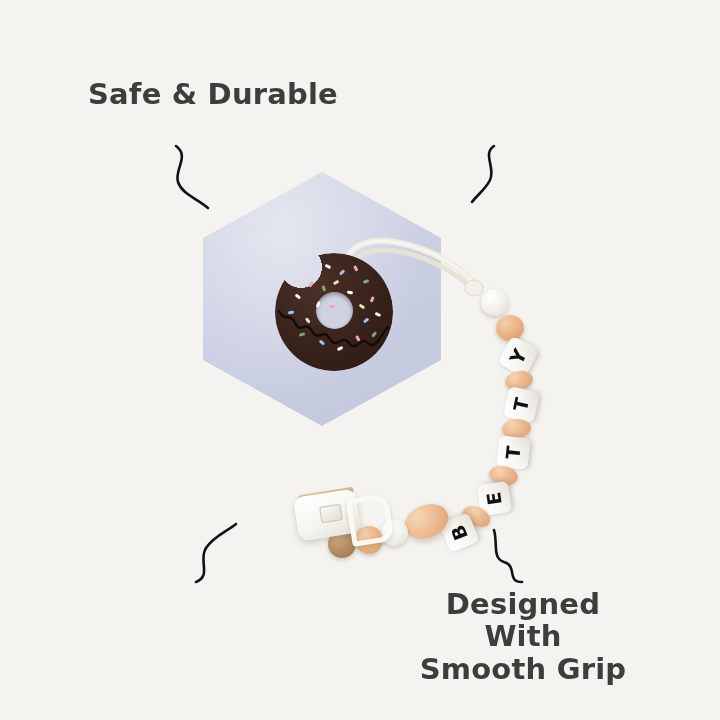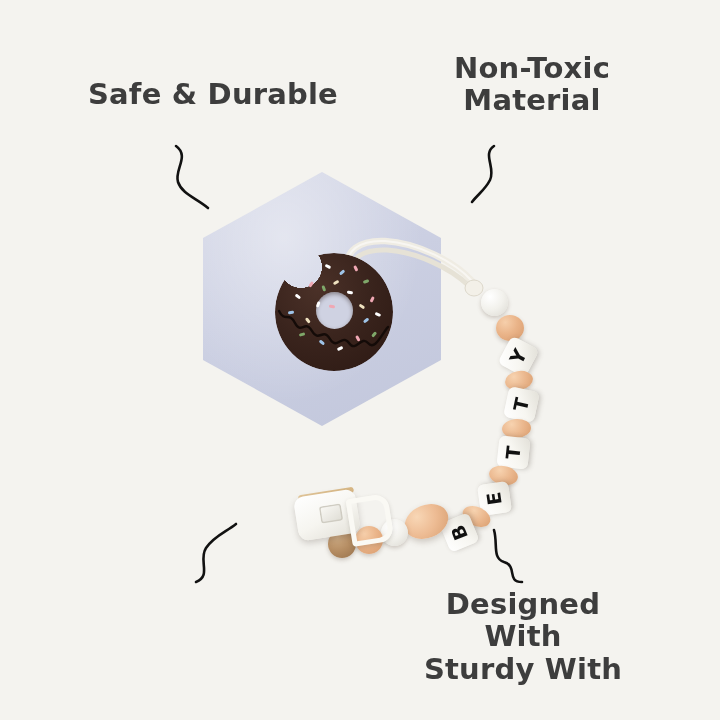--- a/index.html
+++ b/index.html
@@ -298,32 +298,30 @@
     <div class="clip-lever"></div>
     <div class="clip-ring"></div>
   </div>
 
   <div class="label lbl-safe">Safe &amp; Durable</div>
   <svg class="arrow-svg" style="left:168px; top:140px;" width="80" height="80">
     <path d="M8,6 C22,16 6,30 10,42 C14,54 28,58 40,68" stroke="#111111" stroke-width="2.6" fill="none" stroke-linecap="round"></path>
     <polygon points="44,72 28,64 40,60" fill="#111111"></polygon>
   </svg>
 
-  <div class="label lbl-nontoxic">Non-Toxic
-Material</div>
   <svg class="arrow-svg" style="left:466px; top:142px;" width="70" height="80">
     <path d="M28,4 C16,12 30,26 24,38 C19,48 12,52 6,60" stroke="#111111" stroke-width="2.6" fill="none" stroke-linecap="round"></path>
     <polygon points="2,66 6,49 16,58" fill="#111111"></polygon>
   </svg>
 
   <svg class="arrow-svg" style="left:190px; top:516px;" width="80" height="80">
     <path d="M6,66 C22,60 8,44 16,32 C24,20 36,16 46,8" stroke="#111111" stroke-width="2.6" fill="none" stroke-linecap="round"></path>
     <polygon points="50,3 46,21 36,12" fill="#111111"></polygon>
   </svg>
 
   <div class="label lbl-sturdy">Designed With
-Sturdy With</div>
+Smooth Grip</div>
   <svg class="arrow-svg" style="left:478px; top:520px;" width="70" height="80">
     <path d="M44,62 C28,62 40,46 26,42 C14,38 20,24 16,10" stroke="#111111" stroke-width="2.6" fill="none" stroke-linecap="round"></path>
     <polygon points="15,3 24,19 8,18" fill="#111111"></polygon>
   </svg>
 
 </div>
 
 </body></html>

